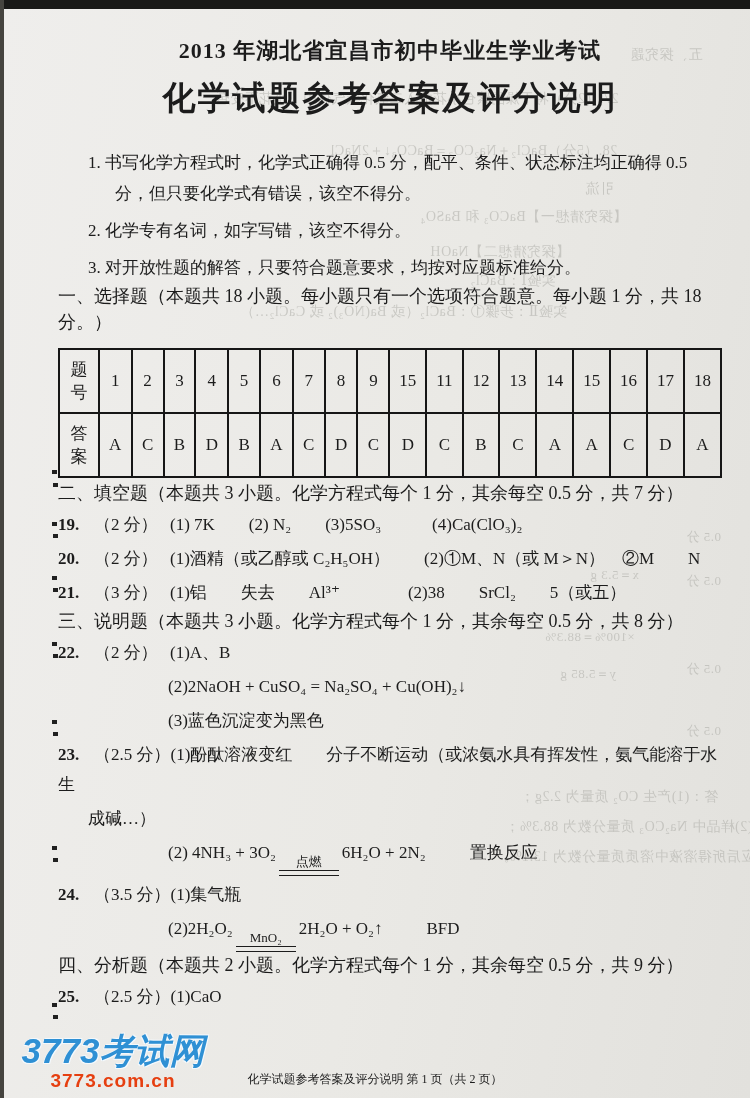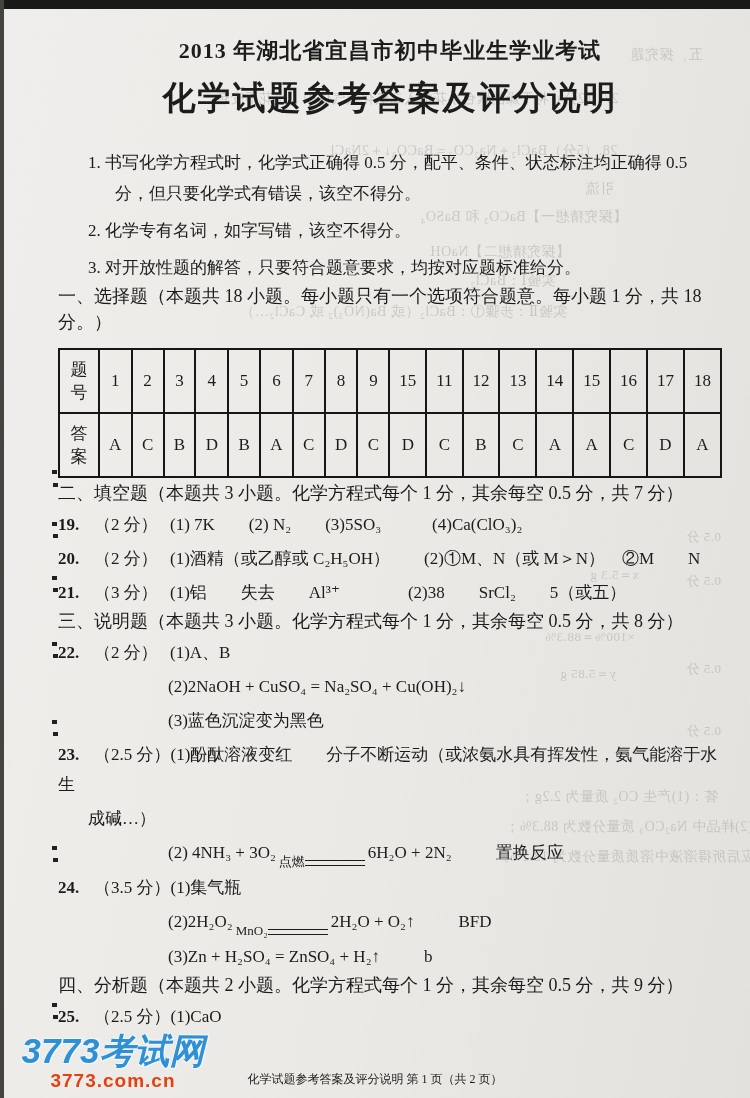--- a/index.html
+++ b/index.html
@@ -30,21 +30,21 @@
   .sec-heading{font-weight:normal;font-size:18px;line-height:26px;}
   table.answers{border-collapse:collapse;margin:13px 0 2px 0;}
   table.answers td{border:2px solid #161616;width:33px;height:37px;text-align:center;
     font-size:17px;padding:8px;}
   table.answers td.lbl{width:58px;}
   .q{font-size:17px;line-height:30px;margin-top:4px;}
   .q .qnum{font-weight:bold;display:inline-block;min-width:36px;}
   .q .qscore{display:inline-block;min-width:76px;}
   .sub{margin-left:110px;}
   .cont{margin-left:30px;}
-  .condeq{display:inline-flex;flex-direction:row;align-items:center;
+  .condeq{display:inline-flex;flex-direction:column;align-items:center;
     vertical-align:-8px;margin:0 3px;}
   .cond{font-size:13px;line-height:14px;}
   .dl{width:60px;height:4px;border-top:1.7px solid #1c1c1c;border-bottom:1.7px solid #1c1c1c;margin-top:1px;}
   .eqnote{margin-left:44px;}
   .footer{position:absolute;bottom:10px;left:0;width:100%;text-align:center;font-size:12px;}
   .wm{position:absolute;left:18px;bottom:6px;width:190px;text-align:center;}
   .wm1{font-family:"Liberation Sans","DejaVu Sans",sans-serif;font-style:italic;font-weight:bold;
     font-size:35px;line-height:38px;color:#2f90d4;
     text-shadow:1px 1px 0 #f4f9fd,-1px 1px 0 #f4f9fd,1px -1px 0 #f4f9fd;}
   .wm2{font-family:"Liberation Sans","DejaVu Sans",sans-serif;font-weight:bold;
@@ -169,23 +169,20 @@
 
     <div class="q">
       <span class="qnum">24.</span><span class="qscore">（3.5 分）</span><span>(1)集气瓶</span>
     </div>
     <div class="q sub">
       <span>(2)2H₂O₂</span><span class="condeq">
           <span class="cond">MnO₂</span>
           <span class="dl"></span>
         </span><span>2H₂O + O₂↑</span><span class="eqnote">BFD</span>
     </div>
-    <div class="q sub">
-      <span>(3)Zn + H₂SO₄ = ZnSO₄ + H₂↑</span><span class="eqnote">b</span>
-    </div>
 
     <div class="sec-heading">四、分析题（本题共 2 小题。化学方程式每个 1 分，其余每空 0.5 分，共 9 分）</div>
 
     <div class="q">
       <span class="qnum">25.</span><span class="qscore">（2.5 分）</span><span>(1)CaO</span>
     </div>
 
   </div>
 
   <div class="wm">

